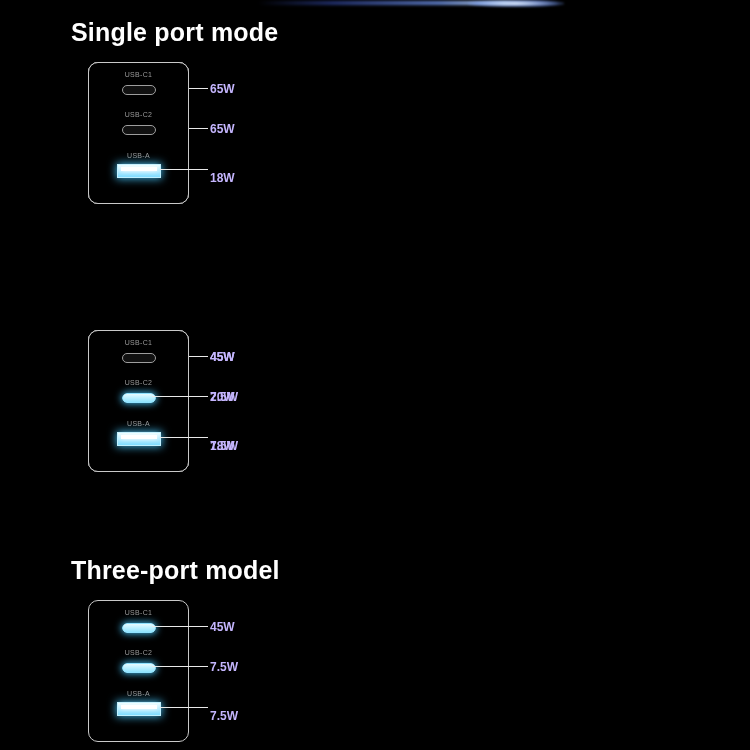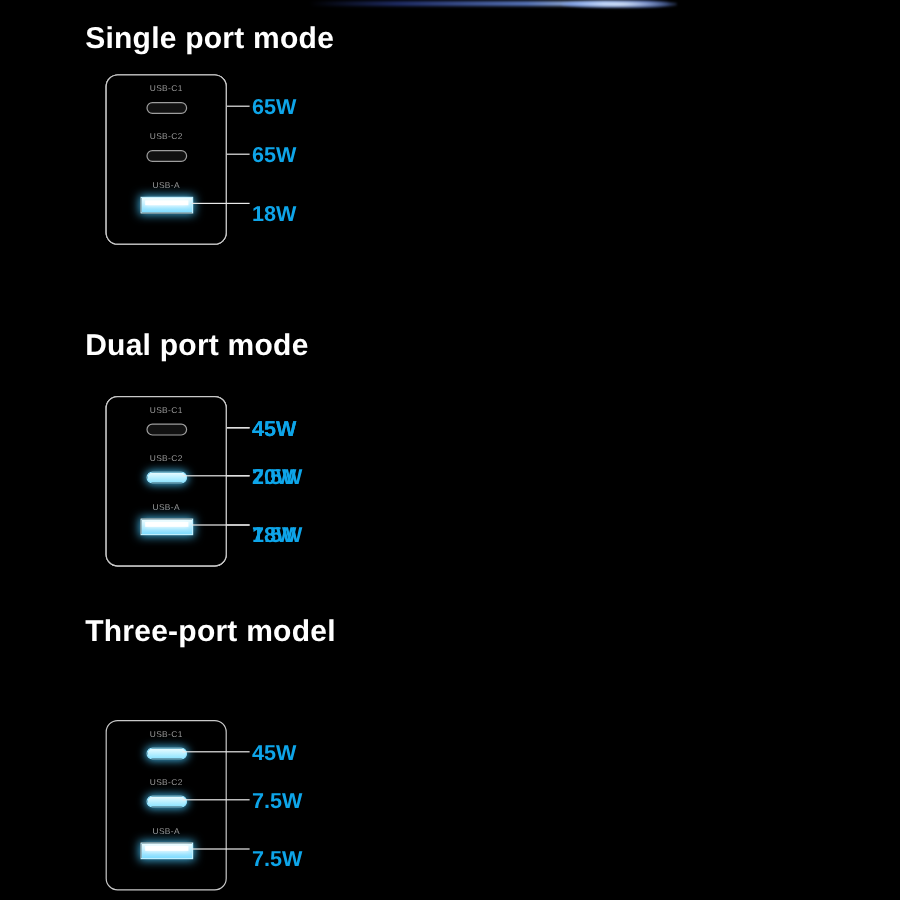--- a/index.html
+++ b/index.html
@@ -51,22 +51,22 @@
   .usba.active { border-color:#bff0ff;
     background:linear-gradient(180deg,#eafcff,#7fdcff);
     box-shadow:0 0 8px 1px rgba(70,200,255,.85); }
   .usba.active .tongue { background:#ffffff; box-shadow:0 0 4px rgba(255,255,255,.95); }
 
   .cline { position:absolute; height:0; border-top:1.5px solid #e9e9e9; }
   .lc1 { top:26px; left:64px; width:56px; }
   .lc2 { top:66px; left:64px; width:56px; }
   .lc3 { top:107px; left:72px; width:48px; }
 
-  .watt { position:absolute; left:122px; color:#0ea5e9; font-weight:bold;
-    font-size:18px; line-height:22px; white-space:nowrap;text-align:center; }
+  .watt { position:absolute; left:122px; color:#c4b5fd; font-weight:bold;
+    font-size:12px; line-height:22px; white-space:nowrap;text-align:center; }
   .w1 { top:16px; } .w2 { top:56px; } .w3 { top:105px; }
 </style>
 </head>
 <body>
 
 <div class="stage">
 
   <div class="streak"></div>
   <div class="streak-core"></div>
 
@@ -113,21 +113,20 @@
         <div class="port-label pl3">USB-A</div>
         <div class="usba p3 active">
             <div class="tongue"></div>
           </div>
       </div>
       <div class="cline lc3"></div>
       <div class="watt w3">18W</div>
     </div>
   </div>
 
-  <div class="heading" style="top:274px">Dual port mode</div>
 
   <div class="row" style="top:330px">
 
     <div class="unit u1">
       <div class="charger">
         <div class="port-label pl1">USB-C1</div>
         <div class="pill p1 active"></div>
         <div class="port-label pl2">USB-C2</div>
         <div class="pill p2 active"></div>
         <div class="port-label pl3">USB-A</div>
@@ -169,21 +168,21 @@
             <div class="tongue"></div>
           </div>
       </div>
       <div class="cline lc2"></div>
       <div class="watt w2">7.5W</div>
       <div class="cline lc3"></div>
       <div class="watt w3">7.5W</div>
     </div>
   </div>
 
-  <div class="heading" style="top:512px">Three-port model</div>
+  <div class="heading" style="top:556px">Three-port model</div>
 
   <div class="row" style="top:600px">
 
     <div class="unit u1">
       <div class="charger">
         <div class="port-label pl1">USB-C1</div>
         <div class="pill p1 active"></div>
         <div class="port-label pl2">USB-C2</div>
         <div class="pill p2 active"></div>
         <div class="port-label pl3">USB-A</div>

